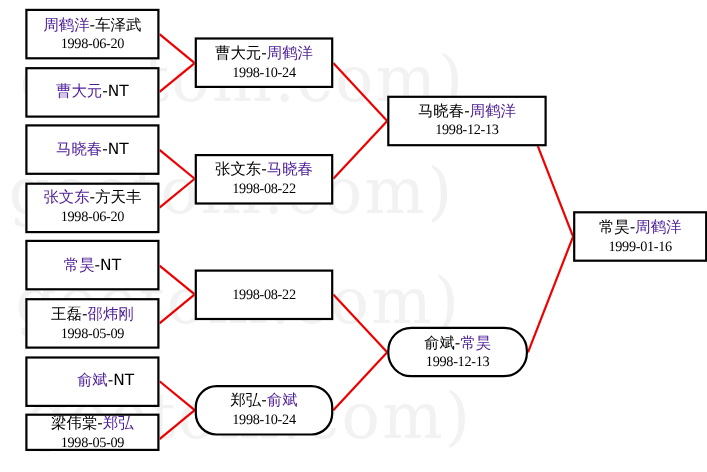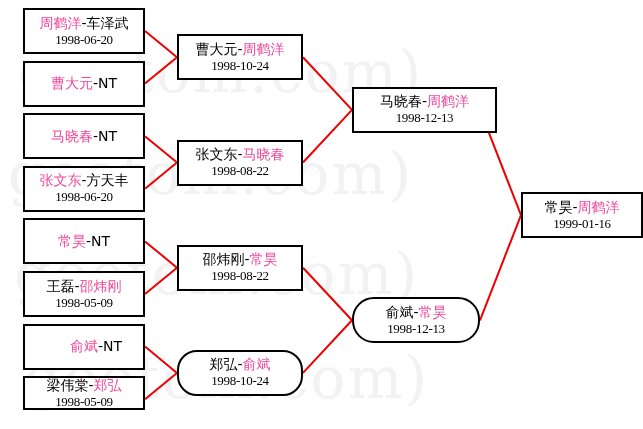--- a/index.html
+++ b/index.html
@@ -57,21 +57,21 @@
     align-items: center;
     justify-content: center;
     overflow: hidden;
   }
   .match-players {
     font-size: 14px;
     line-height: 17px;
     white-space: nowrap;
     color: #000000;
   }
-  .match-players .p-win { color: #ec4899; margin-top: 40px; }
+  .match-players .p-win { color: #4c1d95; margin-top: 40px; }
   .match-players .p-lose { color: #000000; }
   .match-players .p-sep { color: #000000; }
   .match-date {
     font-size: 13px;
     line-height: 16px;
     letter-spacing: -0.3px;
     white-space: nowrap;
     color: #000000;
     font-family: Liberation Serif, serif;
   }
@@ -136,21 +136,20 @@
       </div>
       <div class="match-box" style="left: 177px; top: 34.3px; width: 126px; height: 46px; align-items: center;">
         <div class="match-players"><span class="p-lose">曹大元</span><span class="p-sep">-</span><span class="p-win">周鹤洋</span></div>
         <div class="match-date">1998-10-24</div>
       </div>
       <div class="match-box" style="left: 177px; top: 139.5px; width: 126px; height: 46px;">
         <div class="match-players"><span class="p-lose">张文东</span><span class="p-sep">-</span><span class="p-win">马晓春</span></div>
         <div class="match-date">1998-08-22</div>
       </div>
       <div class="match-box" style="left: 177px; top: 244.7px; width: 126px; height: 46px;">
-        <div class="match-players"><span class="p-lose">邵炜刚</span><span class="p-sep">-</span><span class="p-win">常昊</span></div>
         <div class="match-date">1998-08-22</div>
       </div>
       <div class="match-box" style="left: 177px; top: 349.9px; width: 126px; height: 46px; border-radius: 20px;">
         <div class="match-players"><span class="p-lose">郑弘</span><span class="p-sep">-</span><span class="p-win">俞斌</span></div>
         <div class="match-date">1998-10-24</div>
       </div>
       <div class="match-box" style="left: 352px; top: 86.9px; width: 145px; height: 46px;">
         <div class="match-players"><span class="p-lose">马晓春</span><span class="p-sep">-</span><span class="p-win">周鹤洋</span></div>
         <div class="match-date">1998-12-13</div>
       </div>

